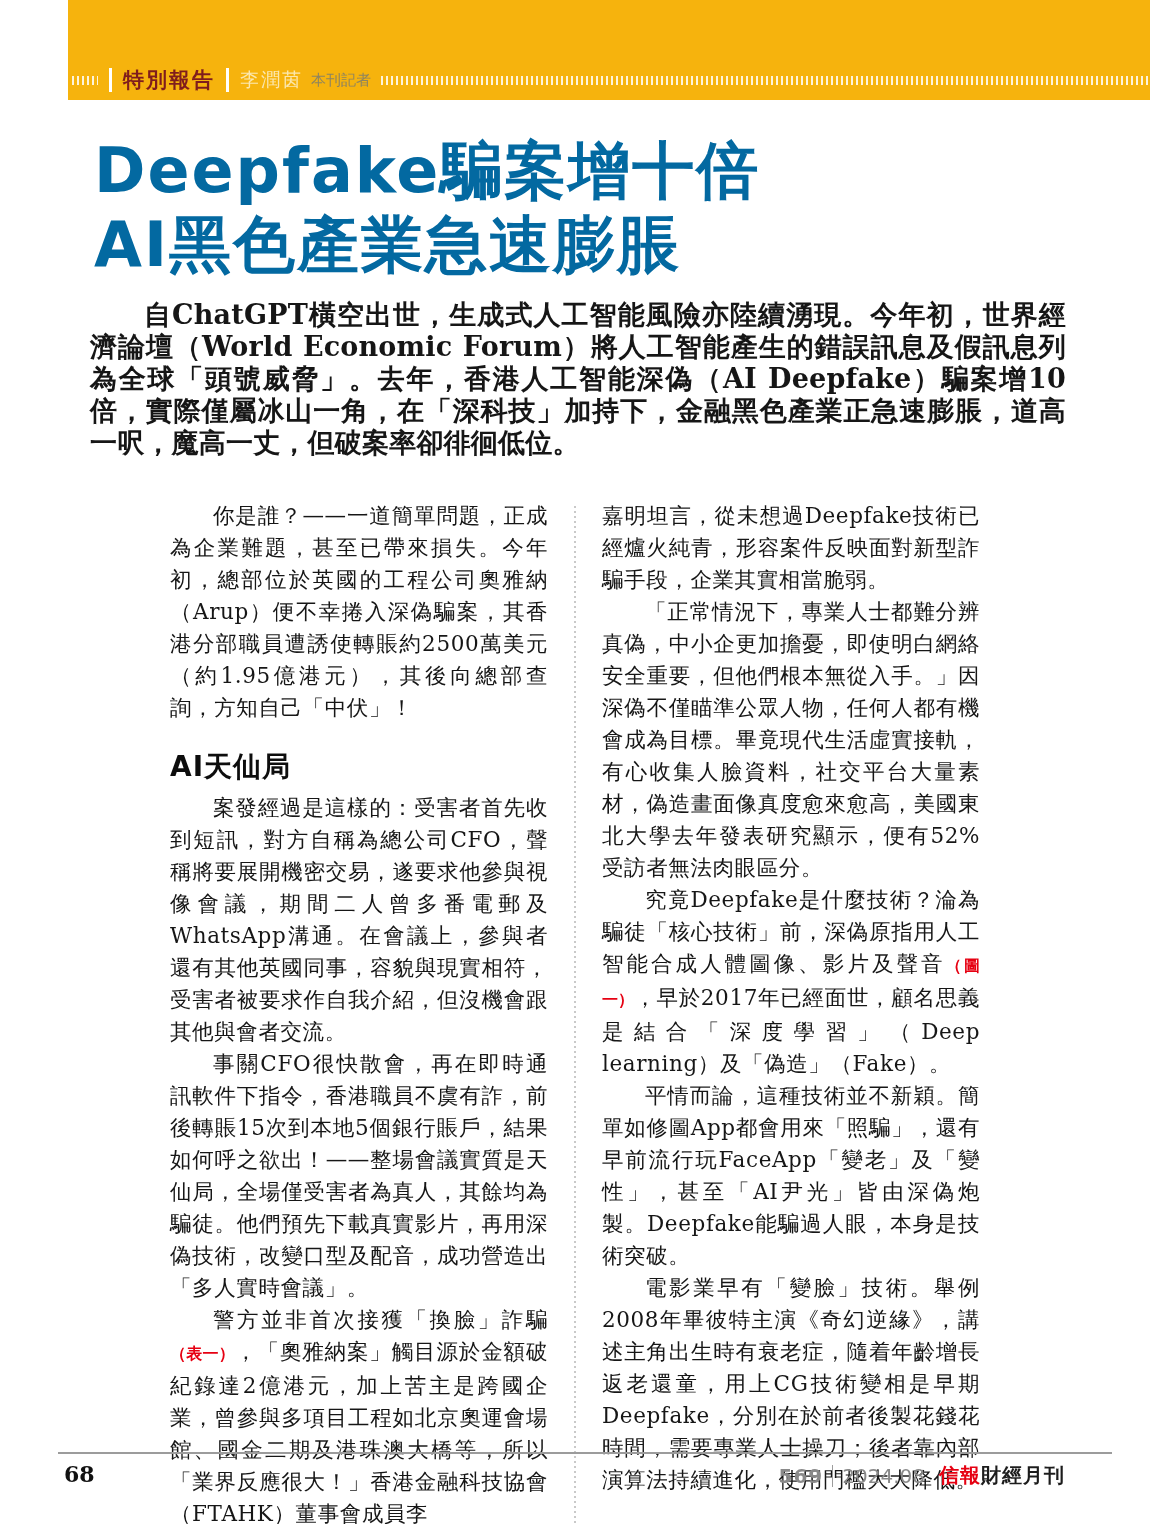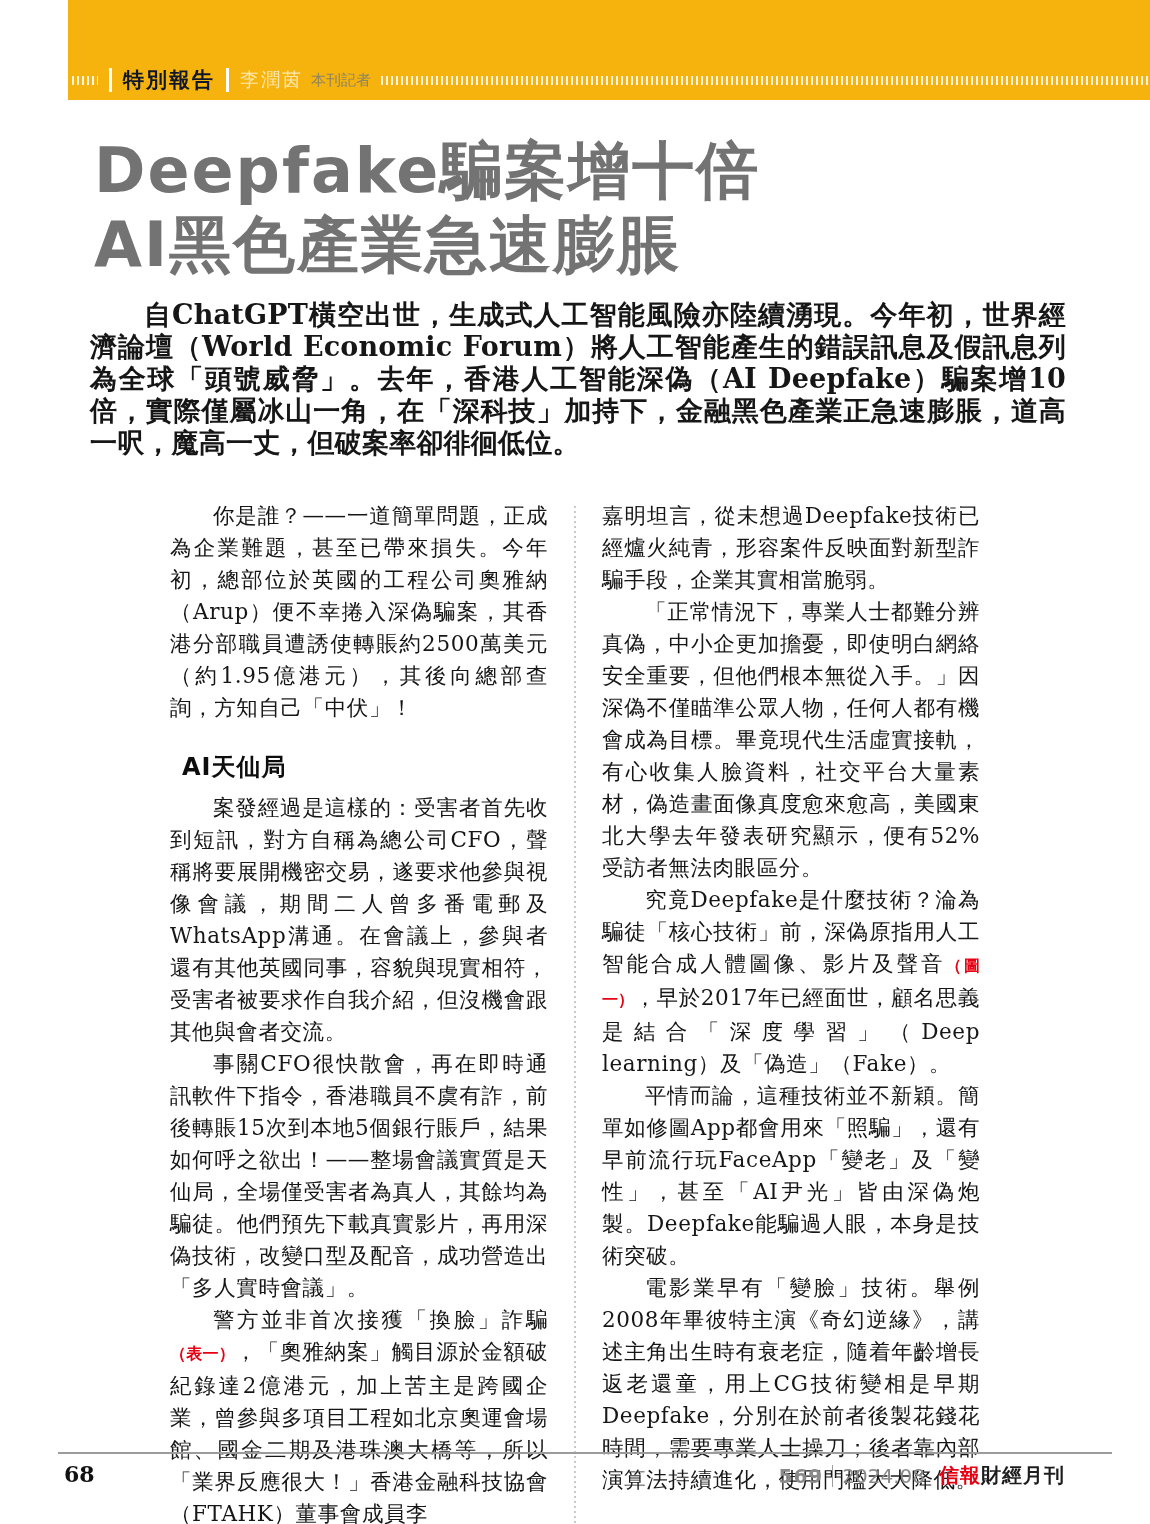--- a/index.html
+++ b/index.html
@@ -25,29 +25,29 @@
     display:flex;align-items:center;
     font-family:"DejaVu Sans","Liberation Sans",sans-serif;
   }
   .dash{
     height:9px;
     background:repeating-linear-gradient(90deg,rgba(255,255,255,.85) 0 2px,rgba(255,255,255,0) 2px 5px);
   }
   .dash.short{width:26px;}
   .dash.long{flex:1;margin-left:10px;}
   .vbar{width:3px;height:24px;background:#ffffff;margin:0 11px;flex:none;}
-  .kicker{color:#0f172a;font-weight:bold;font-size:21px;letter-spacing:2px;white-space:nowrap;}
+  .kicker{color:#7f1d1d;font-weight:bold;font-size:21px;letter-spacing:2px;white-space:nowrap;}
   .author{color:#FBE7AE;font-size:19px;letter-spacing:2px;white-space:nowrap;}
   .role{color:#8E8460;font-size:15px;margin-left:8px;white-space:nowrap;}
   
   .headline{
     position:absolute;left:94px;top:134px;margin:0;
     font-family:"DejaVu Sans","Liberation Sans",sans-serif;
     font-weight:900;font-size:62px;line-height:74px;letter-spacing:2px;
-    color:#737373;
+    color:#0369a1;
   }
   .headline span{display:block;white-space:nowrap;}
   
   .standfirst{
     position:absolute;left:90px;top:299px;width:976px;margin:0;
     font-size:27px;line-height:32px;font-weight:bold;
     text-align:justify;text-indent:2em;letter-spacing:0.2px;
   }
   
   .columns{
@@ -62,23 +62,23 @@
   .body-p{
     margin:0;font-size:21.5px;line-height:32px;letter-spacing:0.6px;
     text-align:justify;color:var(--ink);
   }
   .body-p.indent{text-indent:2em;}
   .ref{
     color:var(--red);font-size:16px;font-weight:bold;letter-spacing:0;
     font-family:"DejaVu Sans","Liberation Sans",sans-serif;
   }
   .subhead{
-    margin:26px 0 8px 12px;
+    margin:26px 0 8px 0;
     font-family:"DejaVu Sans","Liberation Sans",sans-serif;
-    font-weight:800;font-size:24px;line-height:34px;letter-spacing:1px;color:#0d0d0d;
+    font-weight:800;font-size:28px;line-height:34px;letter-spacing:1px;color:#0d0d0d;
   }
   
   .footer-rule{
     position:absolute;left:58px;top:1452px;width:1054px;height:0;
     border-top:2px solid #9c9c9c;
   }
   .folio{
     position:absolute;left:64px;top:1461px;
     font-size:22px;font-weight:bold;color:#111;
   }

